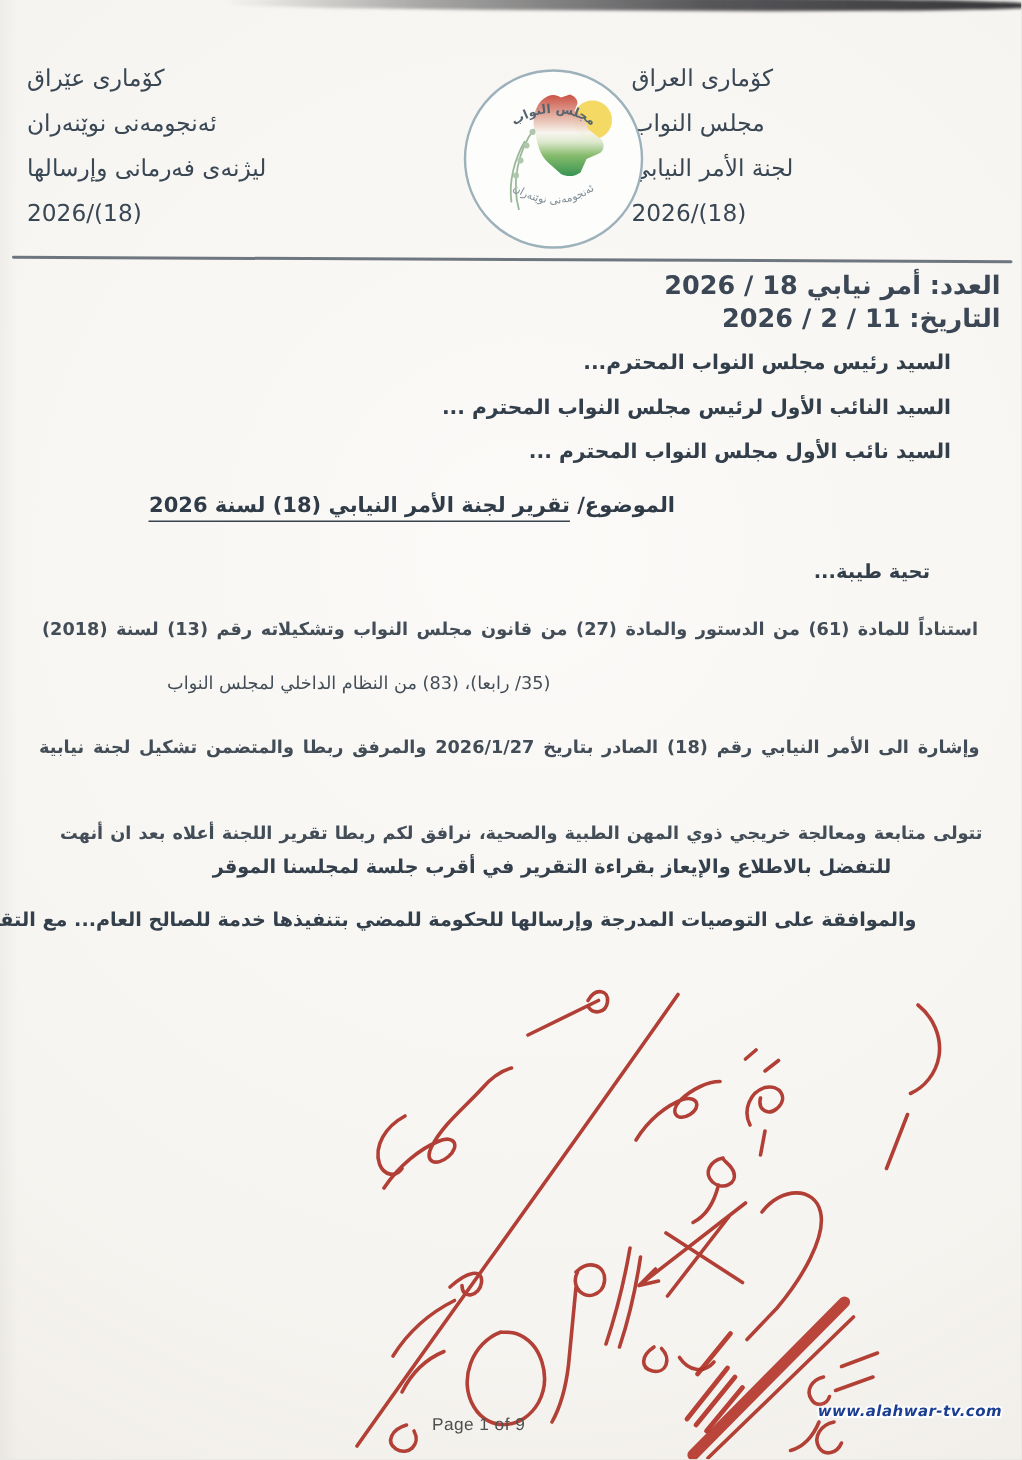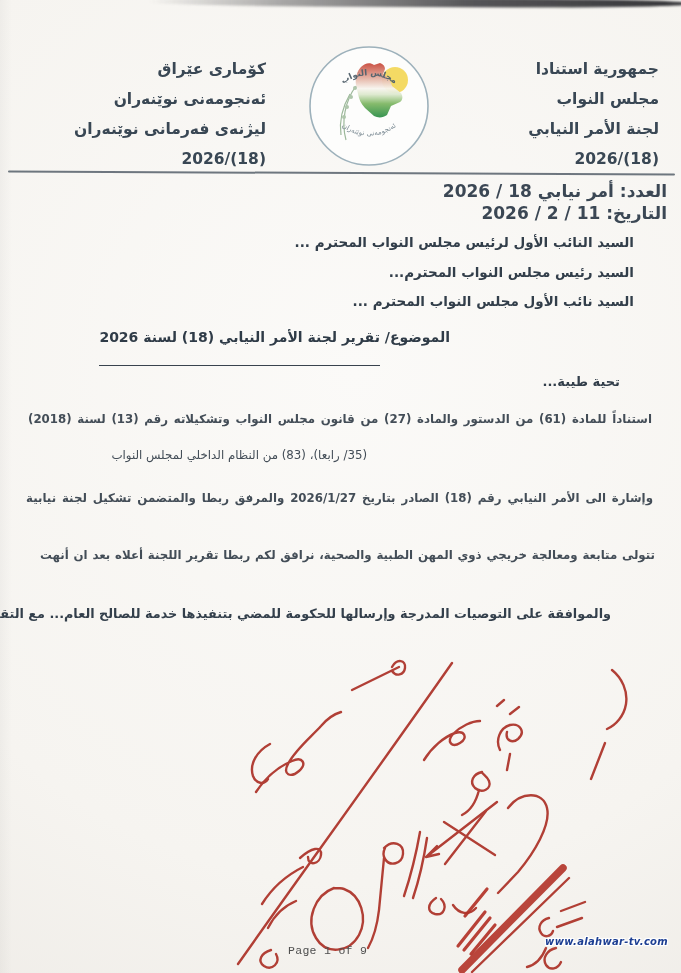--- a/index.html
+++ b/index.html
@@ -10,72 +10,72 @@
       linear-gradient(to right, rgba(90,90,90,.05), rgba(0,0,0,0) 12px),
       radial-gradient(120% 85% at 52% 38%, #fbfaf8 0%, #f6f4f0 62%, #edeae5 100%);
   }
   
   .scan-edge{
     position:absolute;top:-2px;left:148px;right:-5px;height:9px;border-radius:40%;
     background:linear-gradient(to right, rgba(70,70,72,0), rgba(70,70,72,.45) 25%, rgba(46,46,50,.8) 60%, rgba(36,36,40,.92));
     filter:blur(1.1px);transform:rotate(.25deg);
   }
   
-  .hdr{position:absolute;top:54px;text-align:right;font-weight:bold;color:#394754;direction:rtl;}
+  .hdr{position:absolute;top:37px;text-align:left;font-weight:normal;color:#394754;direction:rtl;}
   .hdr .ln{font-size:15.5px;line-height:30px;white-space:nowrap;}
   .hdr-right{right:22px;width:238px;}
   .hdr-left{left:18px;width:248px;}
   .emblem{position:absolute;left:306px;top:42px;width:126px;height:128px;}
   .rule{position:absolute;left:8px;right:6px;top:172px;height:2px;background:#46525e;opacity:.78;border-radius:2px;transform:rotate(.25deg);}
   
   .meta{position:absolute;right:14px;top:180px;direction:rtl;text-align:right;color:#3b4754;font-size:17px;font-weight:600;line-height:22px;white-space:nowrap;}
   
   .addr{position:absolute;right:47px;top:228px;direction:rtl;text-align:right;font-weight:bold;font-size:13.5px;color:#323e4a;line-height:29.5px;white-space:nowrap;}
   
   .subject{position:absolute;right:231px;top:329px;direction:rtl;font-weight:bold;font-size:14px;color:#2f3b47;white-space:nowrap;}
-  .subject .u{border-bottom:1.6px solid #39434e;padding-bottom:20px;}
+  .subject .u{border-bottom:1.6px solid #39434e;padding-bottom:2px;}
   .greeting{position:absolute;right:61px;top:374px;direction:rtl;font-weight:bold;font-size:13px;color:#323e4a;}
   
   .bodyline{position:absolute;direction:rtl;font-size:11.8px;color:#434d57;line-height:20px;height:22px;overflow:hidden;white-space:nowrap;}
   .just{text-align:justify;text-align-last:justify;white-space:normal;font-weight:bold;}
   .b1{right:29px;left:28px;top:409px;}
   .b2{right:314px;top:445px;text-align:right;margin-left:12px;}
   .b3{right:28px;left:26px;top:488px;}
   .b4{right:26px;left:40px;top:533px;margin-top:12px;}
   
   .closeline{position:absolute;direction:rtl;text-align:center;font-weight:bold;font-size:12.8px;color:#333f4b;white-space:nowrap;}
   .c1{left:110px;right:55px;top:571px;}
   .c2{left:55px;right:70px;top:606px;}
   
-  .page-label{position:absolute;left:288px;top:944px;font-family:Liberation Mono, monospace;font-size:11.5px;color:#4f4f4f;letter-spacing:.3px;}
+  .page-label{position:absolute;left:288px;top:944px;font-family:Liberation Sans, sans-serif;font-size:11.5px;color:#4f4f4f;letter-spacing:.3px;}
   .watermark{
     position:absolute;right:13px;top:936px;font-size:10px;font-weight:bold;font-style:italic;
     color:#1c3e92;letter-spacing:.3px;
     text-shadow:0 0 2px #fff,0 0 4px #fff,1px 1px 0 #fff,-1px -1px 0 #fff,1px -1px 0 #fff,-1px 1px 0 #fff;
   }
   .sig{position:absolute;left:0;top:0;width:681px;height:973px;}
 </style>
 </head>
 <body>
 
 <div class="page">
 
   <div class="scan-edge"></div>
 
   <div class="hdr hdr-right">
-    <div class="ln">جمهورية استنادا</div>
+    <div class="ln">كۆمارى العراق</div>
     <div class="ln">مجلس النواب</div>
     <div class="ln">لجنة الأمر النيابي</div>
     <div class="ln">(18)/2026</div>
   </div>
 
   <div class="hdr hdr-left">
     <div class="ln">كۆمارى عێراق</div>
     <div class="ln">ئەنجومەنى نوێنەران</div>
-    <div class="ln">لیژنەى فەرمانى نوێنەران</div>
+    <div class="ln">لیژنەى فەرمانى وإرسالها</div>
     <div class="ln">(18)/2026</div>
   </div>
 
   <svg class="emblem" viewBox="0 0 126 126">
     <defs>
       <linearGradient id="iraqflag" x1="0" y1="0" x2="0" y2="1">
         <stop offset="0" stop-color="#c8483a"></stop>
         <stop offset="0.32" stop-color="#e8c0b2"></stop>
         <stop offset="0.47" stop-color="#f7f4ee"></stop>
         <stop offset="0.58" stop-color="#dcE8cd"></stop>
@@ -107,38 +107,39 @@
   </svg>
 
   <div class="rule"></div>
 
   <div class="meta">
     <div>العدد: أمر نيابي 18 / 2026</div>
     <div>التاريخ: 11 / 2 / 2026</div>
   </div>
 
   <div class="addr">
+    <div>السيد رئيس مجلس النواب المحترم...</div>
     <div>السيد النائب الأول لرئيس مجلس النواب المحترم ...</div>
-    <div>السيد رئيس مجلس النواب المحترم...</div>
     <div>السيد نائب الأول مجلس النواب المحترم ...</div>
   </div>
 
   <div class="subject">
     <span>الموضوع/</span>
     <span> </span>
     <span class="u">تقرير لجنة الأمر النيابي (18) لسنة 2026</span>
   </div>
 
   <div class="greeting">تحية طيبة...</div>
 
   <div class="bodyline just b1">استناداً للمادة (61) من الدستور والمادة (27) من قانون مجلس النواب وتشكيلاته رقم (13) لسنة (2018) والمواد</div>
   <div class="bodyline b2">(35/ رابعا)، (83) من النظام الداخلي لمجلس النواب</div>
   <div class="bodyline just b3">وإشارة الى الأمر النيابي رقم (18) الصادر بتاريخ 2026/1/27 والمرفق ربطا والمتضمن تشكيل لجنة نيابية مؤقتة</div>
   <div class="bodyline just b4">تتولى متابعة ومعالجة خريجي ذوي المهن الطبية والصحية، نرافق لكم ربطا تقرير اللجنة أعلاه بعد ان أنهت أعمالها.</div>
 
+  <div class="closeline c1">للتفضل بالاطلاع والإيعاز بقراءة التقرير في أقرب جلسة لمجلسنا الموقر</div>
   <div class="closeline c2">والموافقة على التوصيات المدرجة وإرسالها للحكومة للمضي بتنفيذها خدمة للصالح العام... مع التقدير</div>
 
   <svg class="sig" viewBox="0 0 681 973">
     <g fill="none" stroke="#ae362c" stroke-width="2.4" stroke-linecap="round" stroke-linejoin="round" opacity="0.95">
       <path d="M238,964 C300,876 380,766 452,663"></path>
       <path d="M256,792 c10,-15 24,-26 36,-31 c11,-5 15,3 7,10 c-8,7 -17,4 -11,-7 c7,-14 22,-26 33,-38 c6,-7 13,-12 20,-14"></path>
       <path d="M352,690 l47,-23"></path>
       <path d="M392,667 c5,-9 14,-7 13,1 c-1,7 -9,9 -13,3"></path>
       <path d="M270,744 c-13,7 -21,20 -17,32 c3,8 11,9 15,3"></path>
       <path d="M300,858 c11,-10 22,-13 21,-3 c-1,9 -13,12 -13,2"></path>

